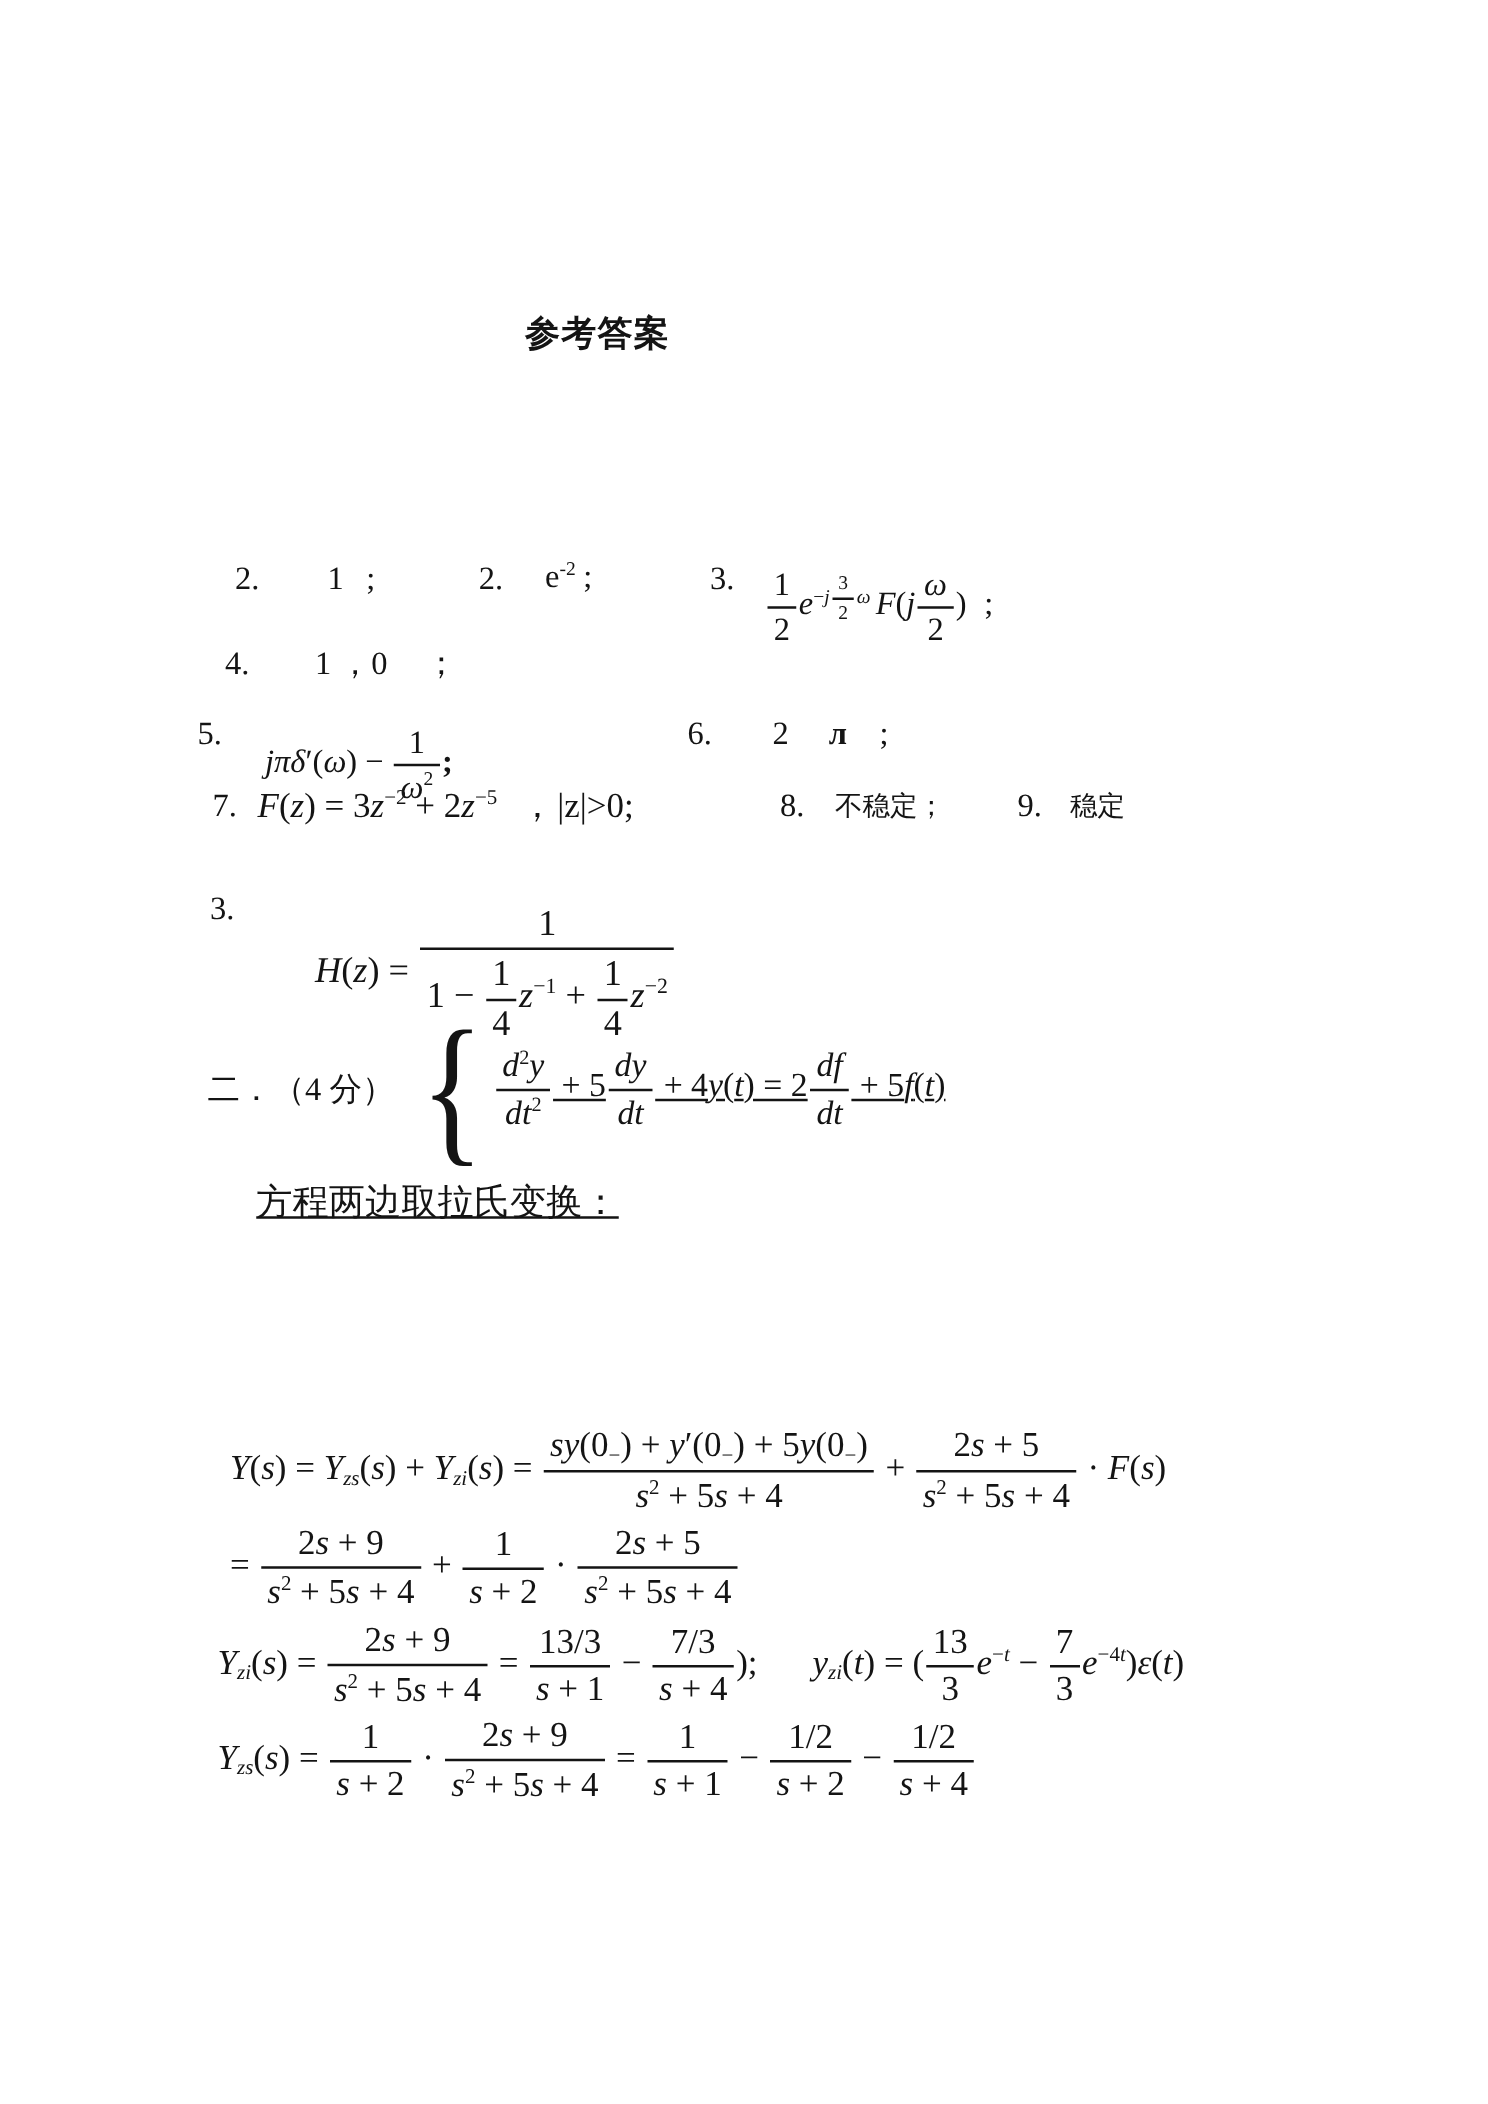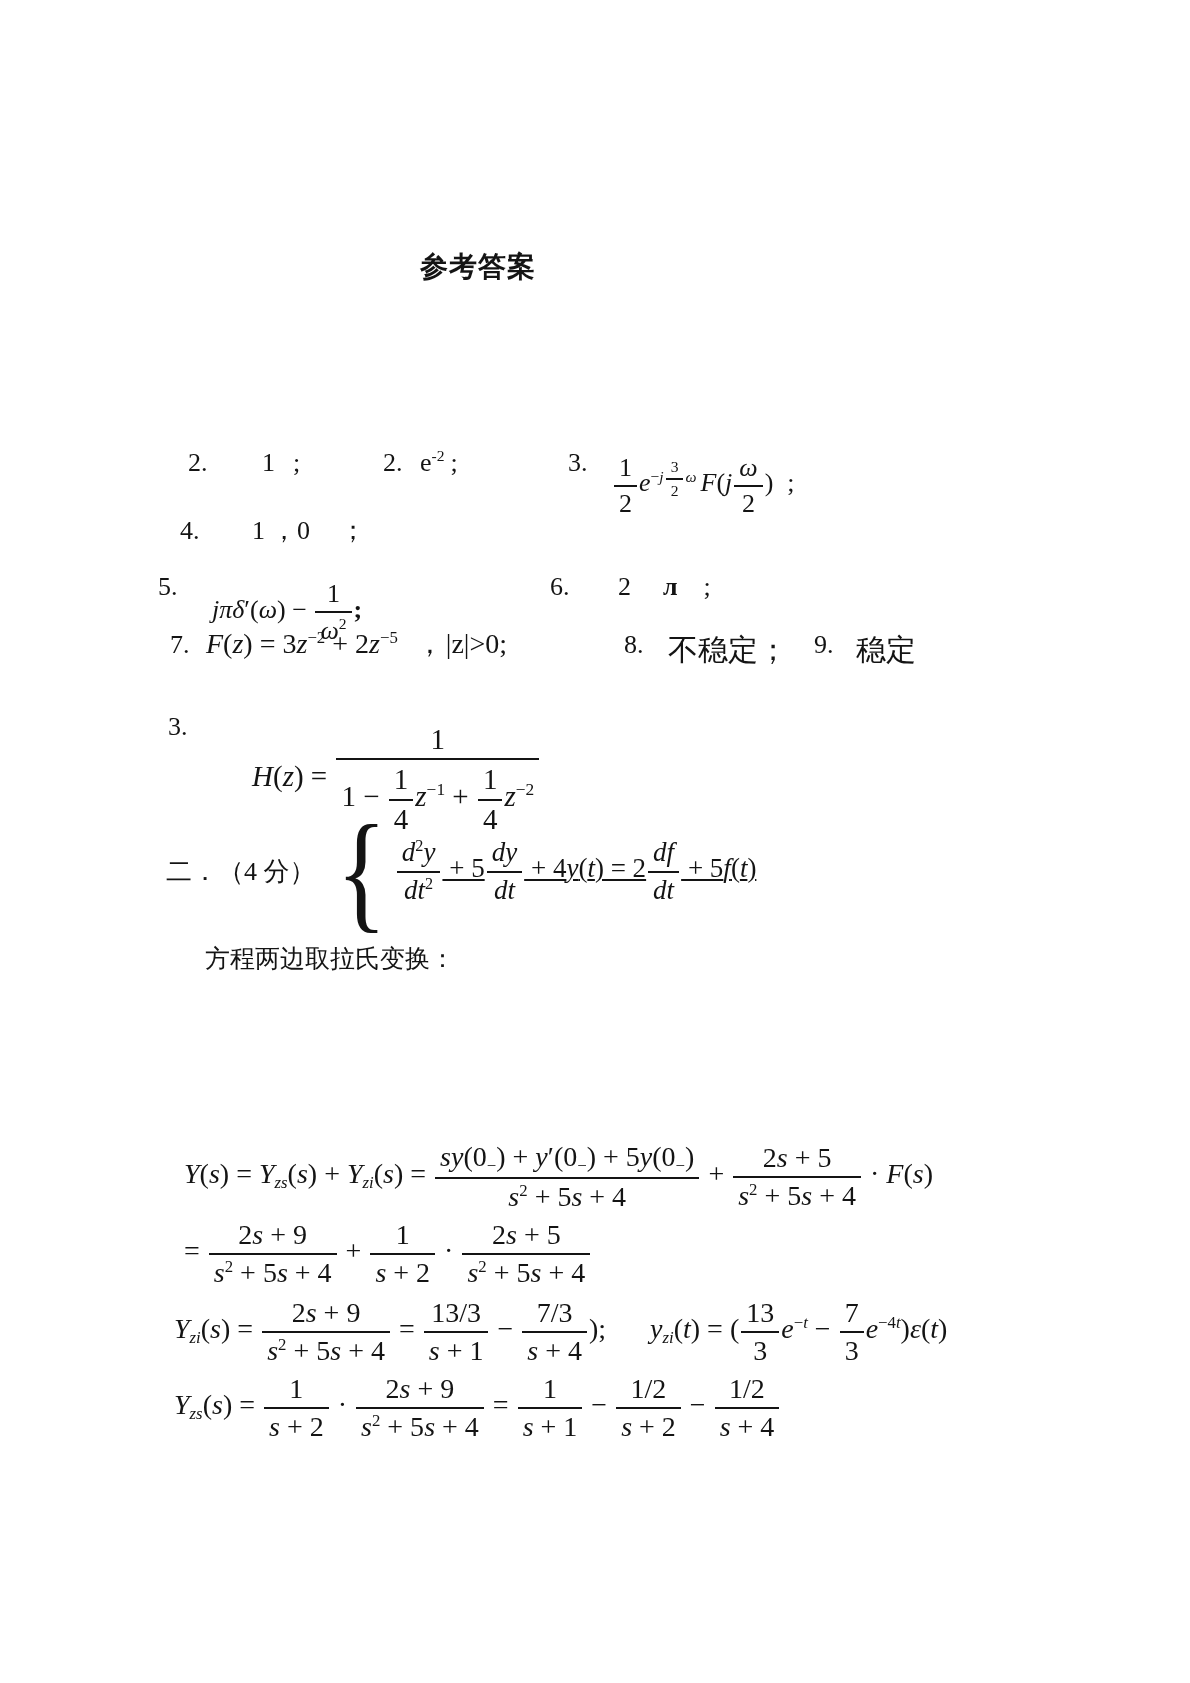--- a/index.html
+++ b/index.html
@@ -9,22 +9,22 @@
     background:#ffffff;
     margin:0 auto;
     font-family:"Liberation Serif", serif;
     color:#141414;
     overflow:hidden;
   }
   .abs{position:absolute;}
   .title{font-size:28px;font-weight:bold;letter-spacing:1px;}
   .h1{font-size:27px;}
   .lbl{font-size:26px;}
-  .cjk{font-size:30px;}
-  .note{font-size:25px;}
+  .cjk{font-size:22px;}
+  .note{font-size:29px;text-decoration:underline;}
   
   .mline{white-space:pre;font-size:26px;line-height:1;}
   .meq{white-space:pre;font-size:28px;line-height:1;}
   .mi{font-style:italic;}
   .mu{font-style:normal;}
   .mb{font-weight:bold;font-style:normal;}
   .msp{display:inline-block;}
   .msup{font-size:0.6em;vertical-align:0.62em;}
   .msub{font-size:0.6em;vertical-align:-0.28em;}
   .mfrac{display:inline-block;vertical-align:middle;text-align:center;margin:0 2px;}
@@ -39,21 +39,21 @@
 <body>
 
 <div class="page">
 
   <div class="abs title" style="left:420px;top:248px;">参考答案</div>
 
 
   <span class="abs lbl" style="left:188px;top:448px;">2.</span>
   <span class="abs mline" style="left:262px;top:450px;"><span class="mu">1</span><span class="msp" style="width: 18px;"></span><span class="mu">;</span></span>
   <span class="abs lbl" style="left:383px;top:448px;">2.</span>
-  <span class="abs mline" style="left:420px;top:448px;text-align:center;"><span class="mu">e</span><span class="msup"><span class="mu">-2</span></span><span class="msp" style="width: 6px;"></span><span class="mu">;</span></span>
+  <span class="abs mline" style="left:436px;top:448px;text-align:center;"><span class="mu">e</span><span class="msup"><span class="mu">-2</span></span><span class="msp" style="width: 6px;"></span><span class="mu">;</span></span>
   <span class="abs lbl" style="left:568px;top:448px;">3.</span>
   <span class="abs mline" style="left:612px;top:452px;"><span class="mfrac"><span class="fnum"><span class="mu">1</span></span><span class="fden"><span class="mu">2</span></span></span><span class="mrun"><span class="mi">e</span></span><span class="msup"><span class="mrun"><span class="mu">−</span><span class="mi">j</span></span><span class="mfrac"><span class="fnum"><span class="mu">3</span></span><span class="fden"><span class="mu">2</span></span></span><span class="mrun"><span class="mi">ω</span></span></span><span class="msp" style="width: 4px;"></span><span class="mrun"><span class="mi">F</span><span class="mu">(</span><span class="mi">j</span></span><span class="mfrac"><span class="fnum"><span class="mrun"><span class="mi">ω</span></span></span><span class="fden"><span class="mu">2</span></span></span><span class="mrun"><span class="mu">)</span></span><span class="msp" style="width: 14px;"></span><span class="mu">;</span></span>
 
   <span class="abs lbl" style="left:180px;top:516px;">4.</span>
   <span class="abs mline" style="left:252px;top:518px;"><span class="mu">1</span><span class="msp" style="width: 6px;"></span><span class="mu">，</span><span class="mu">0</span><span class="msp" style="width: 30px;"></span><span class="mu">；</span></span>
 
   <span class="abs lbl" style="left:158px;top:572px;">5.</span>
   <span class="abs mline" style="left:212px;top:578px;"><span class="mrun"><span class="mi">jπδ</span><span class="mu">′(</span><span class="mi">ω</span><span class="mu">) − </span></span><span class="mfrac"><span class="fnum"><span class="mu">1</span></span><span class="fden"><span class="mrun"><span class="mi">ω</span></span><span class="msup"><span class="mu">2</span></span></span></span><span class="mb">;</span></span>
   <span class="abs lbl" style="left:550px;top:572px;">6.</span>
   <span class="abs mline" style="left:618px;top:574px;"><span class="mu">2</span><span class="msp" style="width: 32px;"></span><span class="mb">л</span><span class="msp" style="width: 26px;"></span><span class="mu">;</span></span>

